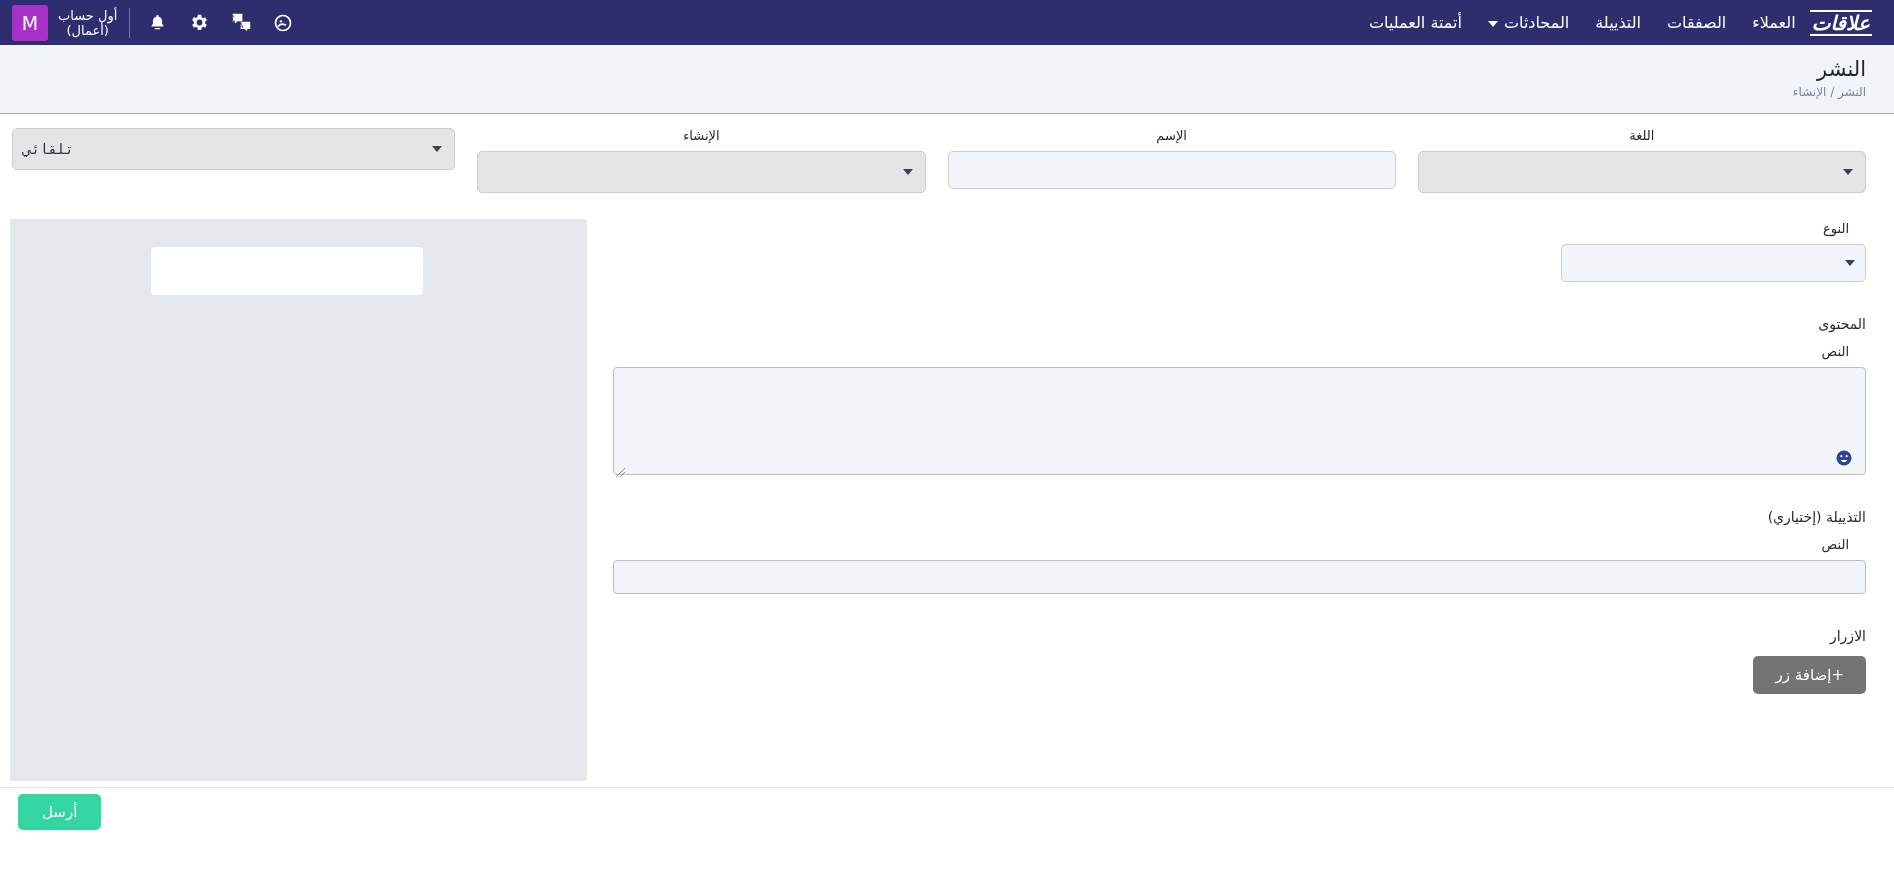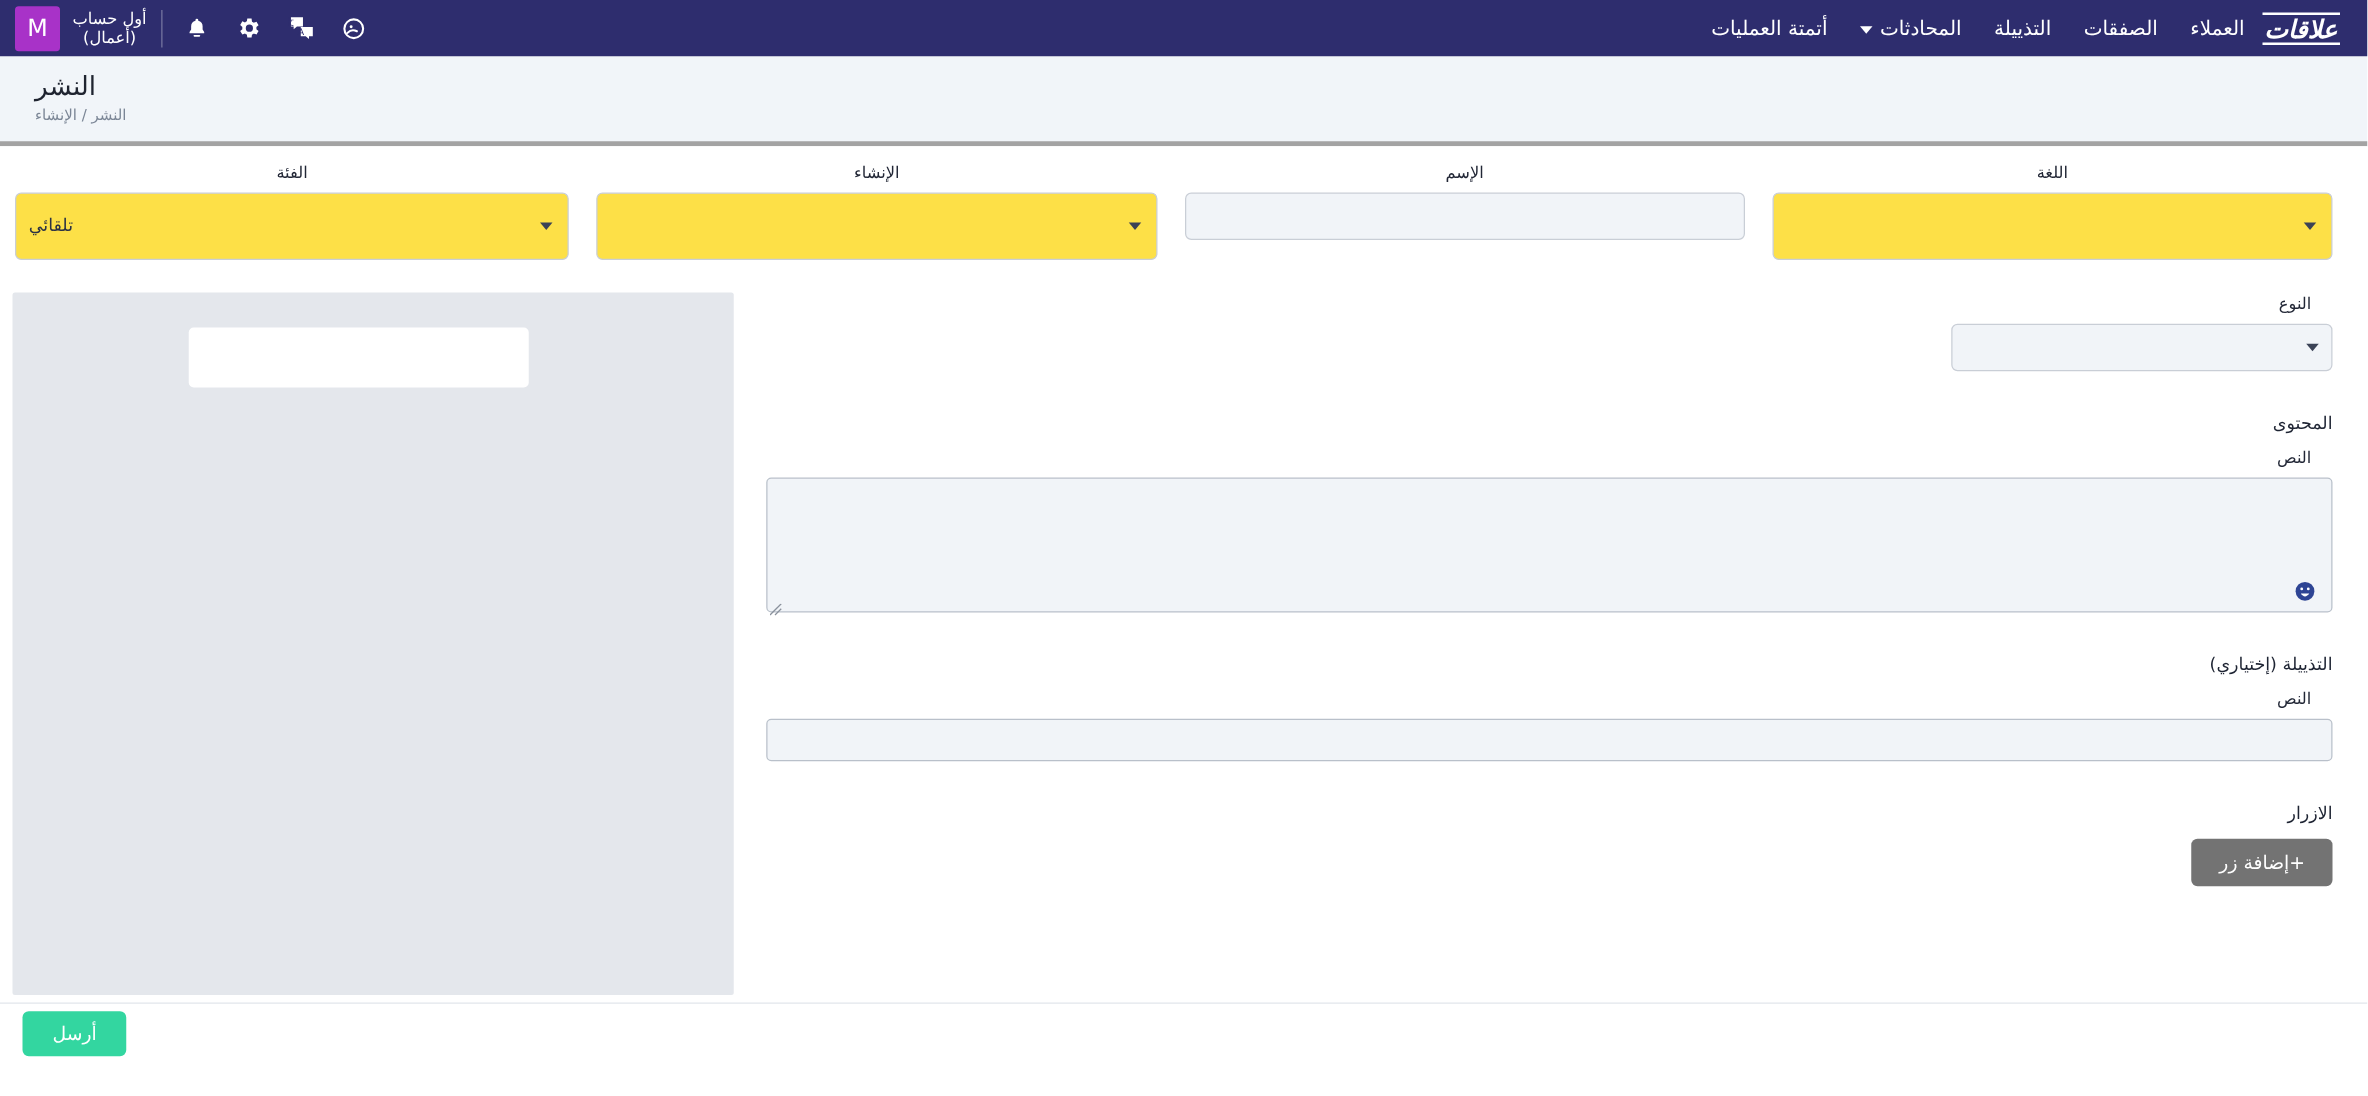--- a/index.html
+++ b/index.html
@@ -115,22 +115,22 @@
     font-size: 19px;
     border-radius: 3px;
     cursor: pointer;
     font-weight: 400;
   }
 
   
   .page-header {
     background: #f1f5f9;
     padding: 12px 28px 14px 28px;
-    text-align: left;
-    border-bottom: 4px solid #a3a3a3;
+    text-align: right;
+    border-bottom: 1px solid #a3a3a3;
   }
   .page-title {
     font-size: 21px;
     color: #1f2430;
     margin: 0 0 4px 0;
     font-weight: 400;
   }
   .breadcrumb {
     font-size: 12px;
     color: #7b8696;
@@ -159,31 +159,32 @@
     font-weight: 400;
   }
   .input-box {
     height: 38px;
     border: 1px solid #c9ced6;
     border-radius: 5px;
     background: #f1f4f8;
     width: 100%;
   }
   .select-box {
-    height: 54px;
+    height: 42px;
     border: 1px solid #c9ced6;
     border-radius: 5px;
-    background: #fde047;
+    background: #e5e5e5;
     width: 100%;
     display: flex;
     align-items: center;
     justify-content: space-between;
     padding: 0 12px 0 10px;
     cursor: pointer;
     position: relative;
+    font-family: Liberation Mono, monospace;
   }
   .select-value {
     font-size: 14px;
     color: #2b3245;
   }
   .sel-caret {
     width: 0; height: 0;
     border-left: 5px solid transparent;
     border-right: 5px solid transparent;
     border-top: 6px solid #3b4256;
@@ -409,21 +410,20 @@
 
   <div class="filter-field f-chan">
     <div class="field-label">الإنشاء</div>
     <div class="select-box">
       <span class="sel-caret"></span>
       <span class="select-value"></span>
     </div>
   </div>
 
   <div class="filter-field f-cat">
-    <div class="field-label">الفئة</div>
     <div class="select-box">
       <span class="sel-caret"></span>
       <span class="select-value">تلقائي</span>
     </div>
   </div>
 
 </div>
 
 <div class="body-split">
 

